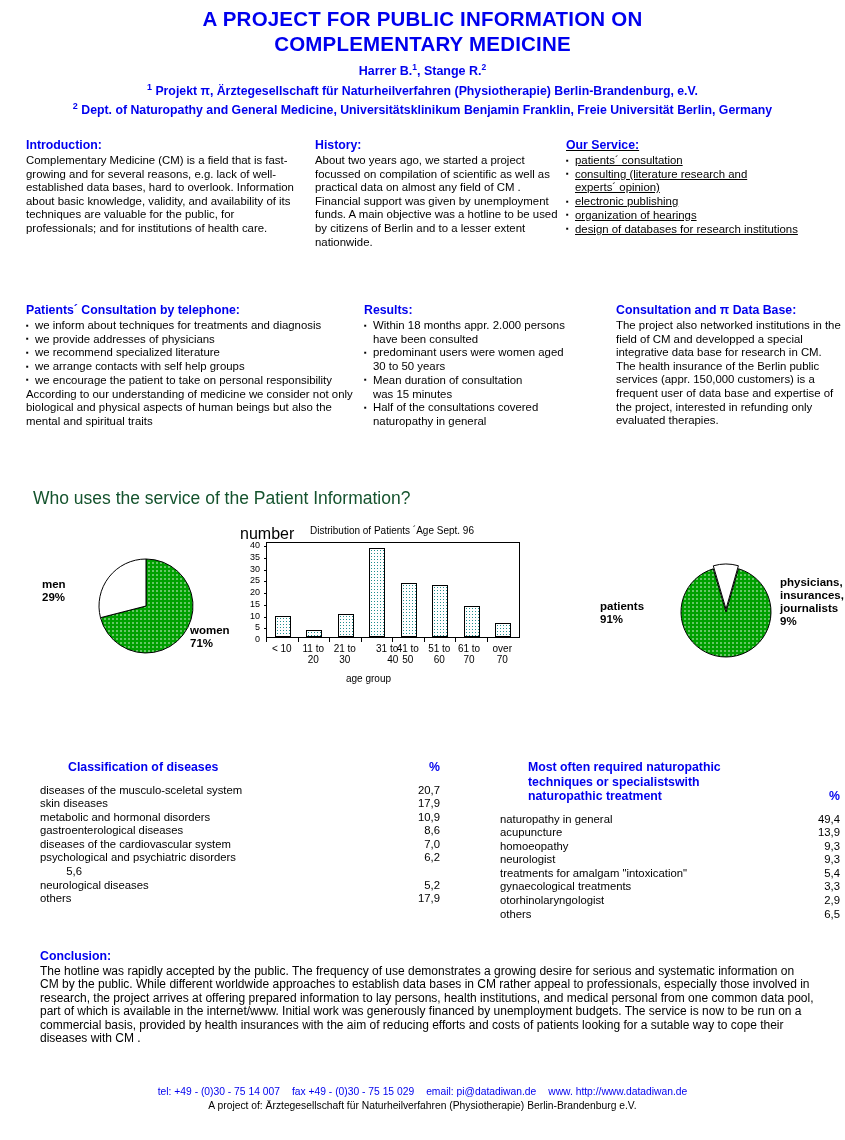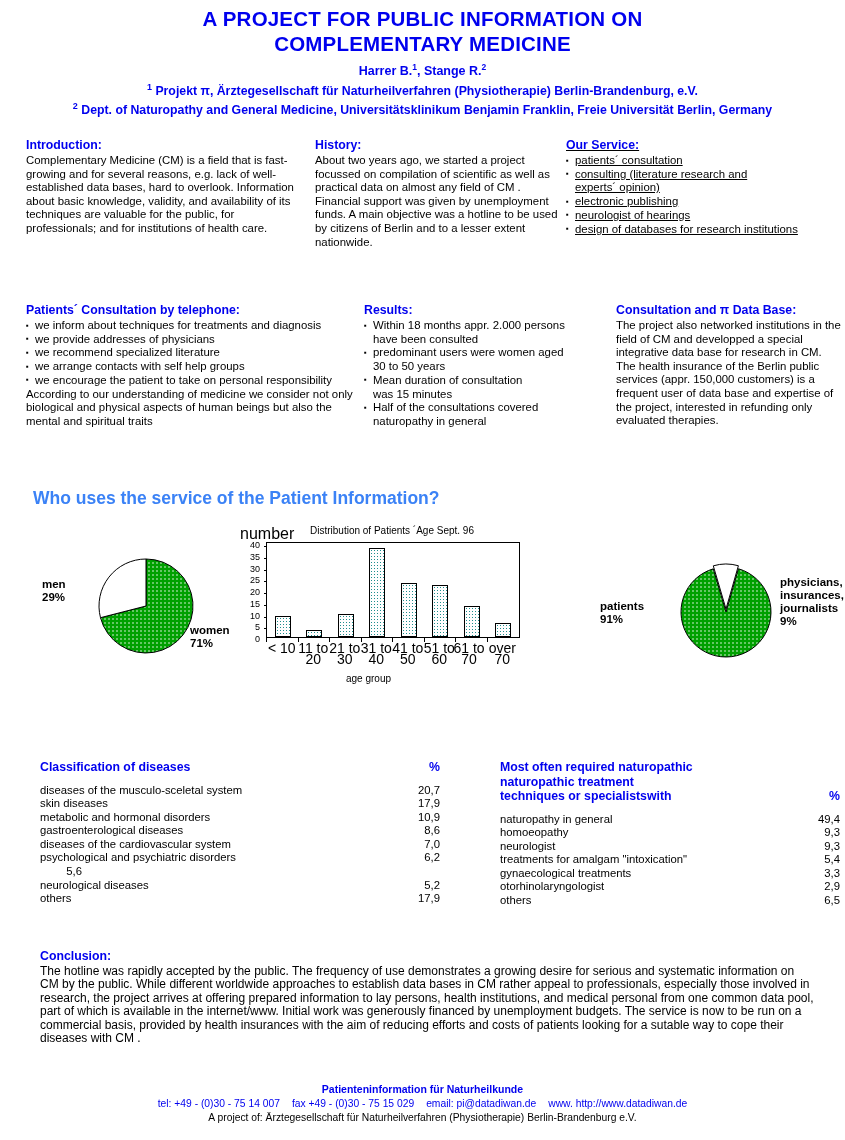--- a/index.html
+++ b/index.html
@@ -53,21 +53,21 @@
   #col-service { position: absolute; left: 566px; top: 138px; width: 275px; text-decoration: underline; }
 
   
   #col-consult { position: absolute; left: 26px;  top: 303px; width: 335px; }
   #col-results { position: absolute; left: 364px; top: 303px; width: 240px; }
   #col-database{ position: absolute; left: 616px; top: 303px; width: 226px; }
 
   
   #chart-title {
     position: absolute; left: 33px; top: 488px;
-    color: #3b82f6; font-weight: bold; font-size: 17.5px;
+    color: #14532d; font-weight: normal; font-size: 17.5px;
   }
 
   
   #pie-left-wrap { position: absolute; left: 40px; top: 558px; width: 200px; height: 110px; }
   .pie-svg { position:absolute; left:0; top:0; }
   .lbl { font-size: 11.5px; font-weight: bold; line-height: 13px; color: #000; }
   #men-label   { position: absolute; left: 2px;  top: 20px;  width: 52px; text-align: left; }
   #women-label { position: absolute; left: 150px; top: 66px; width: 60px; text-align: left; }
 
   
@@ -92,32 +92,32 @@
   }
   .ytickmark { position: absolute; left: 26px; width: 3px; height: 1px; background: #000; }
   .bar {
     position: absolute; bottom: 0; background-color: #ffffff;
     border: 1px solid #000;
     background-image: radial-gradient(#1f8f8f 0.9px, transparent 1px);
     background-size: 3px 3px;
   }
   .xtickmark { position: absolute; top: 0px; width: 1px; height: 4px; background: #000; }
   .xlab {
-    position: absolute; font-size: 14px; line-height: 11px; text-align: center;
+    position: absolute; font-size: 10px; line-height: 11px; text-align: center;
   }
   #bc-xlabel { position: absolute; left: 108px; top: 148px; font-size: 10px; }
 
   
   #tbl-left  { position: absolute; left: 40px;  top: 760px; width: 400px; }
   #tbl-right { position: absolute; left: 500px; top: 760px; width: 340px; }
   .tbl-head {
     color: #0000ee; font-weight: bold; font-size: 12.3px; line-height: 14.5px;
     display: flex; justify-content: space-between; align-items: flex-end;
   }
-  .tbl-head .th-label { flex: 1; }
+  .tbl-head .th-label { flex: 1; margin-left: 28px; }
   .tbl-head .th-pct { width: 40px; text-align: right; }
   .tbl-rows { margin-top: 9px; }
   .trow {
     display: flex; justify-content: flex-start;
     font-size: 11.3px; line-height: 13.6px;
   }
   .trow .t-name { flex: 1; }
   .trow .t-val { width: 42px; text-align: right; }
 
   
@@ -157,21 +157,21 @@
   <div class="body-text">About two years ago, we started a project focussed on compilation of scientific as well as practical data on almost any field of CM . Financial  support was given by unemployment funds. A main objective was a hotline to be used by citizens of Berlin and to a lesser extent nationwide.</div>
 </div>
 
 <div id="col-service">
   <div class="sec-head">Our Service:</div>
   <ul class="bullets" id="service-list">
       <li>patients´ consultation</li>
       <li>consulting (literature research and</li>
       <li class="cont">experts´ opinion)</li>
       <li>electronic publishing</li>
-      <li>neurologist of hearings</li>
+      <li>organization of hearings</li>
       <li>design of databases for research institutions</li>
     </ul>
 </div>
 
 <div id="col-consult">
   <div class="sec-head">Patients´ Consultation by telephone:</div>
   <ul class="bullets" id="consult-list">
       <li>we inform about techniques for treatments and diagnosis</li>
       <li>we provide addresses of physicians</li>
       <li>we recommend specialized literature</li>
@@ -264,21 +264,21 @@
       <div class="xlab" style="left: 53.25px; width: 44px; top: 118px;">
         <div>11 to</div>
         <div>20</div>
       </div>
       <div class="xtickmark" style="left: 91px; top: 113px;"></div>
       <div class="xlab" style="left: 84.75px; width: 44px; top: 118px;">
         <div>21 to</div>
         <div>30</div>
       </div>
       <div class="xtickmark" style="left: 122.5px; top: 113px;"></div>
-      <div class="xlab" style="left: 116.25px; width: 44px; top: 118px;">
+      <div class="xlab" style="left: 116.25px; width: 44px; top: 118px; text-align: right;">
         <div>31 to</div>
         <div>40</div>
       </div>
       <div class="xtickmark" style="left: 154px; top: 113px;"></div>
       <div class="xlab" style="left: 147.75px; width: 44px; top: 118px;">
         <div>41 to</div>
         <div>50</div>
       </div>
       <div class="xtickmark" style="left: 185.5px; top: 113px;"></div>
       <div class="xlab" style="left: 179.25px; width: 44px; top: 118px;">
@@ -363,29 +363,33 @@
         <div class="t-name">others</div>
         <div class="t-val">17,9</div>
       </div>
     </div>
 </div>
 
 <div id="tbl-right">
   <div class="tbl-head">
     <div class="th-label">
       <div>Most often required naturopathic</div>
+      <div>techniques or specialistswith</div>
       <div>naturopathic treatment</div>
-      <div>techniques or specialistswith</div>
     </div>
     <div class="th-pct">%</div>
   </div>
   <div class="tbl-rows" id="techniques-rows">
       <div class="trow">
         <div class="t-name">naturopathy in general</div>
         <div class="t-val">49,4</div>
+      </div>
+      <div class="trow">
+        <div class="t-name">acupuncture</div>
+        <div class="t-val">13,9</div>
       </div>
       <div class="trow">
         <div class="t-name">homoeopathy</div>
         <div class="t-val">9,3</div>
       </div>
       <div class="trow">
         <div class="t-name">neurologist</div>
         <div class="t-val">9,3</div>
       </div>
       <div class="trow">
@@ -406,16 +410,15 @@
       </div>
     </div>
 </div>
 
 <div id="conclusion">
   <div class="sec-head">Conclusion:</div>
   <p>The hotline was rapidly accepted by the public. The frequency of use demonstrates a growing desire for serious and systematic information on CM by the public. While different worldwide approaches to establish data bases in CM rather appeal to professionals, especially those involved in research, the project arrives at offering prepared information to lay persons, health institutions, and medical personal from one common data pool, part of which is  available in the internet/www. Initial work was generously financed by unemployment budgets. The service is now to be run on a commercial basis, provided by health insurances with the aim of reducing efforts and costs of patients looking for a sutable way to cope their diseases with CM .</p>
 </div>
 
 <div id="footer">
-  <div id="f1">Patienteninformation für Naturheilkunde</div>
   <div id="f2"><span>tel: +49 - (0)30 - 75 14 007</span><span class="fgap"></span><span>fax +49 - (0)30 - 75 15 029</span><span class="fgap"></span><span>email: pi@datadiwan.de</span><span class="fgap"></span><span>www. http://www.datadiwan.de</span></div>
   <div id="f3">A project of: Ärztegesellschaft für Naturheilverfahren (Physiotherapie) Berlin-Brandenburg e.V.</div>
 </div>
 
 </body></html>

